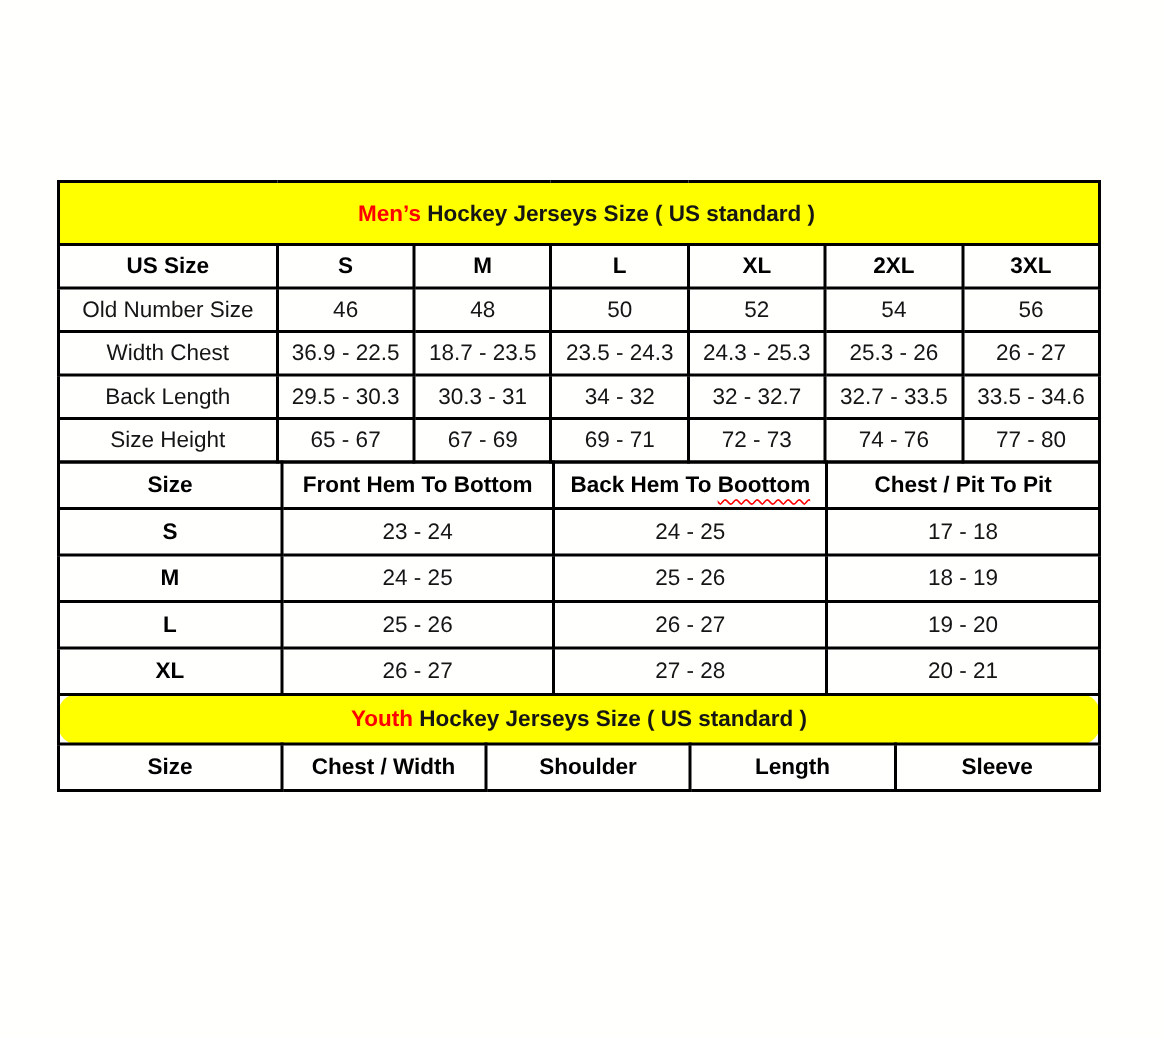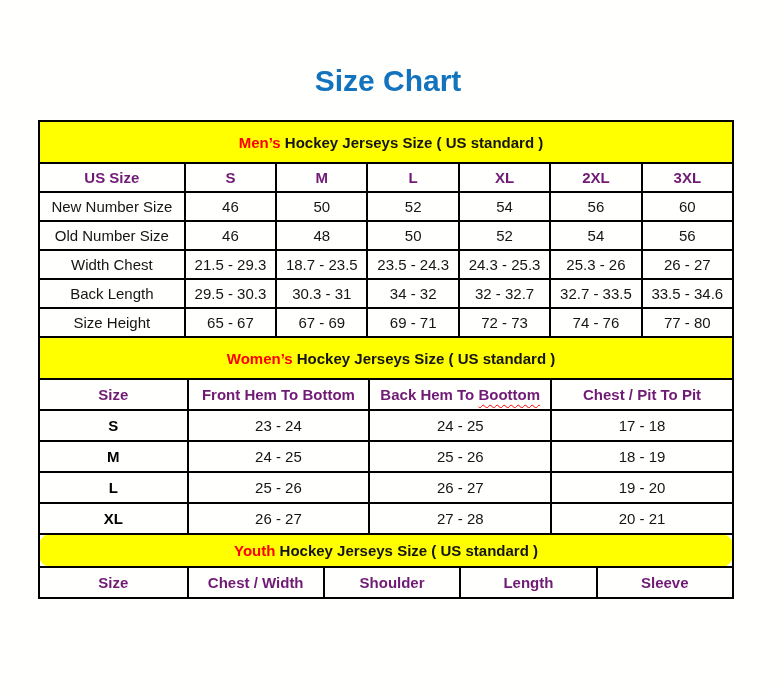--- a/index.html
+++ b/index.html
@@ -45,21 +45,21 @@
     text-align: center;
     vertical-align: middle;
     padding: 2px 2px;
     font-size: 15px;
     color: #151515;
     overflow: hidden;
     white-space: nowrap;
   }
   table.size-table th {
     font-weight: bold;
-    color: #701a75;
+    color: #000000;
     border-radius: 12px;
   }
   td.band {
     background: #ffff00;
     font-weight: bold;
     font-size: 17px;
     color: #000;
   }
   .t-mens td.band, .t-womens td.band { height: 36px; padding-left: 12px; }
   .t-youth td.band { height: 27px; border-radius: 12px; }
@@ -82,21 +82,20 @@
   col.c-lab-w   { width: 21.4%; }
   col.c-val-w   { width: 26.2%; }
   col.c-lab-y   { width: 21.4%; }
   col.c-val-y   { width: 19.65%; }
 </style>
 </head>
 <body>
 
 <div class="page">
 
-  <div class="page-title">Size Chart</div>
 
   <div class="tables-wrap">
 
     <table class="size-table t-mens">
       <colgroup>
         <col class="c-lab-m">
           <col class="c-val-m">
           <col class="c-val-m">
           <col class="c-val-m">
         <col class="c-val-m">
@@ -110,40 +109,31 @@
           <tr class="head-row">
             <th>US Size</th>
             <th>S</th>
             <th>M</th>
             <th>L</th>
             <th>XL</th>
             <th>2XL</th>
             <th>3XL</th>
           </tr>
           <tr class="data-row">
-            <td class="row-label">New Number Size</td>
-            <td>46</td>
-            <td>50</td>
-            <td>52</td>
-            <td>54</td>
-            <td>56</td>
-            <td>60</td>
-          </tr>
-          <tr class="data-row">
             <td class="row-label">Old Number Size</td>
             <td>46</td>
             <td>48</td>
             <td>50</td>
             <td>52</td>
             <td>54</td>
             <td>56</td>
           </tr>
           <tr class="data-row">
             <td class="row-label">Width Chest</td>
-            <td>21.5 - 29.3</td>
+            <td>36.9 - 22.5</td>
             <td>18.7 - 23.5</td>
             <td>23.5 - 24.3</td>
             <td>24.3 - 25.3</td>
             <td>25.3 - 26</td>
             <td>26 - 27</td>
           </tr>
           <tr class="data-row">
             <td class="row-label">Back Length</td>
             <td>29.5 - 30.3</td>
             <td>30.3 - 31</td>
@@ -165,23 +155,20 @@
     </table>
 
     <table class="size-table t-womens">
       <colgroup>
         <col class="c-lab-w">
           <col class="c-val-w">
           <col class="c-val-w">
           <col class="c-val-w">
       </colgroup>
       <tbody>
-          <tr>
-            <td colspan="4" class="band"><span class="band-group">Women’s</span><span> Hockey Jerseys Size ( US standard )</span></td>
-          </tr>
           <tr class="head-row">
             <th>Size</th>
             <th>Front Hem To Bottom</th>
             <th>Back Hem To <span class="squiggle">Boottom</span></th>
             <th>Chest / Pit To Pit</th>
           </tr>
           <tr class="data-row">
             <td class="row-label bold">S</td>
             <td>23 - 24</td>
             <td>24 - 25</td>

